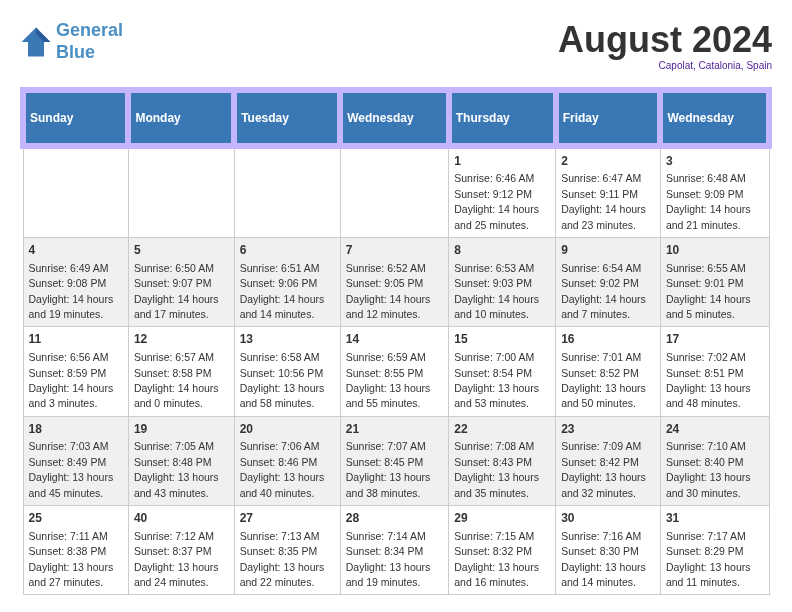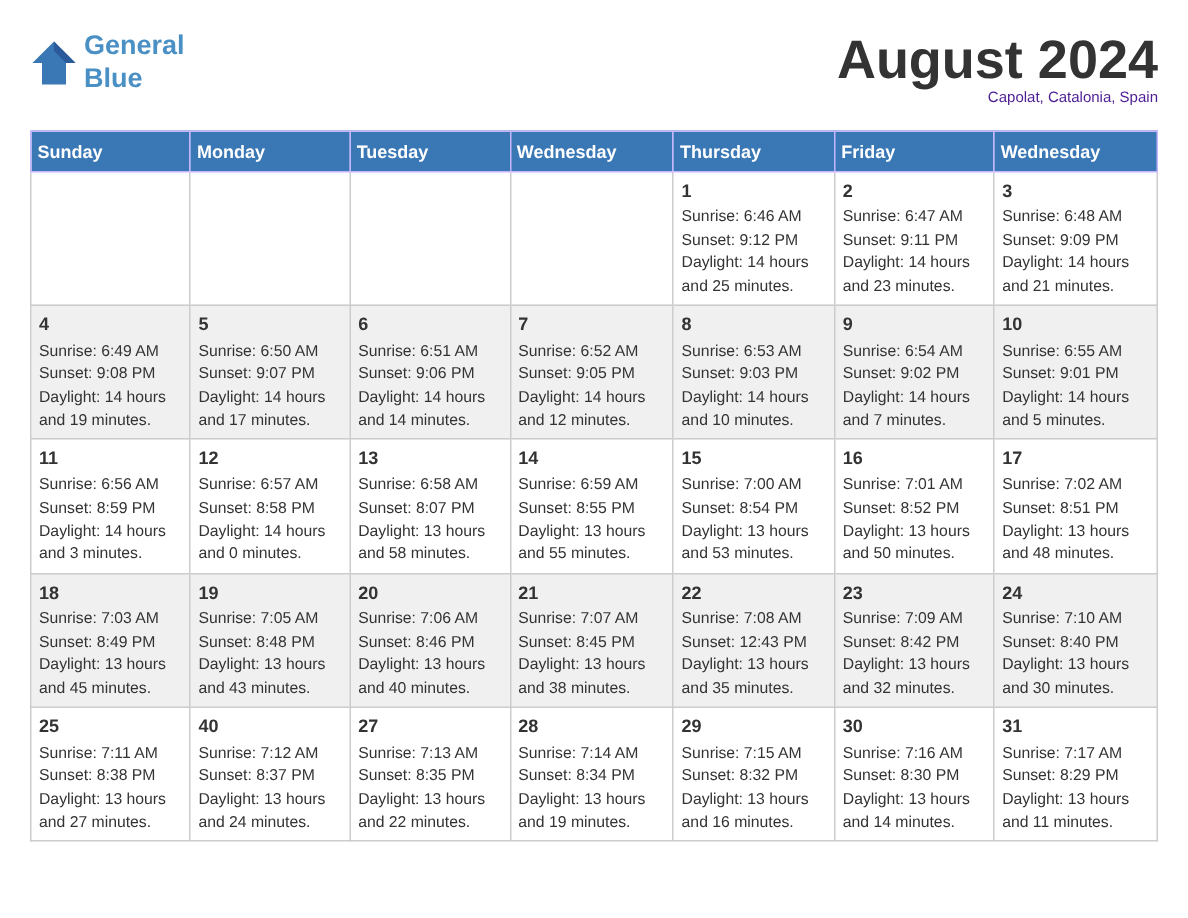--- a/index.html
+++ b/index.html
@@ -50,25 +50,25 @@
     table {
       width: 100%;
       border-collapse: collapse;
       font-size: 11px;
     }
     thead tr {
       background-color: #3a78b5;
       color: #fff;
     }
     thead th {
-      padding: 6px 4px;
+      padding: 18px 4px;
       text-align: left;
       font-weight: bold;
       font-size: 12px;
-      border: 1px solid #c4b5fd;
+      border: 6px solid #c4b5fd;
     }
     tbody td {
       vertical-align: top;
       padding: 4px 5px;
       border: 1px solid #ccc;
       width: 113px;
       min-height: 80px;
       color: #333;
       line-height: 1.4;
     }
@@ -166,21 +166,21 @@
 Daylight: 14 hours and 5 minutes.</span></td>
       </tr>
       <tr>
         <td><span class="day-number">11</span><span class="day-info" style="white-space: pre-line;">Sunrise: 6:56 AM
 Sunset: 8:59 PM
 Daylight: 14 hours and 3 minutes.</span></td>
         <td><span class="day-number">12</span><span class="day-info" style="white-space: pre-line;">Sunrise: 6:57 AM
 Sunset: 8:58 PM
 Daylight: 14 hours and 0 minutes.</span></td>
         <td><span class="day-number">13</span><span class="day-info" style="white-space: pre-line;">Sunrise: 6:58 AM
-Sunset: 8:07 PM
+Sunset: 10:56 PM
 Daylight: 13 hours and 58 minutes.</span></td>
         <td><span class="day-number">14</span><span class="day-info" style="white-space: pre-line;">Sunrise: 6:59 AM
 Sunset: 8:55 PM
 Daylight: 13 hours and 55 minutes.</span></td>
         <td><span class="day-number">15</span><span class="day-info" style="white-space: pre-line;">Sunrise: 7:00 AM
 Sunset: 8:54 PM
 Daylight: 13 hours and 53 minutes.</span></td>
         <td><span class="day-number">16</span><span class="day-info" style="white-space: pre-line;">Sunrise: 7:01 AM
 Sunset: 8:52 PM
 Daylight: 13 hours and 50 minutes.</span></td>
@@ -195,21 +195,21 @@
         <td><span class="day-number">19</span><span class="day-info" style="white-space: pre-line;">Sunrise: 7:05 AM
 Sunset: 8:48 PM
 Daylight: 13 hours and 43 minutes.</span></td>
         <td><span class="day-number">20</span><span class="day-info" style="white-space: pre-line;">Sunrise: 7:06 AM
 Sunset: 8:46 PM
 Daylight: 13 hours and 40 minutes.</span></td>
         <td><span class="day-number">21</span><span class="day-info" style="white-space: pre-line;">Sunrise: 7:07 AM
 Sunset: 8:45 PM
 Daylight: 13 hours and 38 minutes.</span></td>
         <td><span class="day-number">22</span><span class="day-info" style="white-space: pre-line;">Sunrise: 7:08 AM
-Sunset: 12:43 PM
+Sunset: 8:43 PM
 Daylight: 13 hours and 35 minutes.</span></td>
         <td><span class="day-number">23</span><span class="day-info" style="white-space: pre-line;">Sunrise: 7:09 AM
 Sunset: 8:42 PM
 Daylight: 13 hours and 32 minutes.</span></td>
         <td><span class="day-number">24</span><span class="day-info" style="white-space: pre-line;">Sunrise: 7:10 AM
 Sunset: 8:40 PM
 Daylight: 13 hours and 30 minutes.</span></td>
       </tr>
       <tr>
         <td><span class="day-number">25</span><span class="day-info" style="white-space: pre-line;">Sunrise: 7:11 AM

